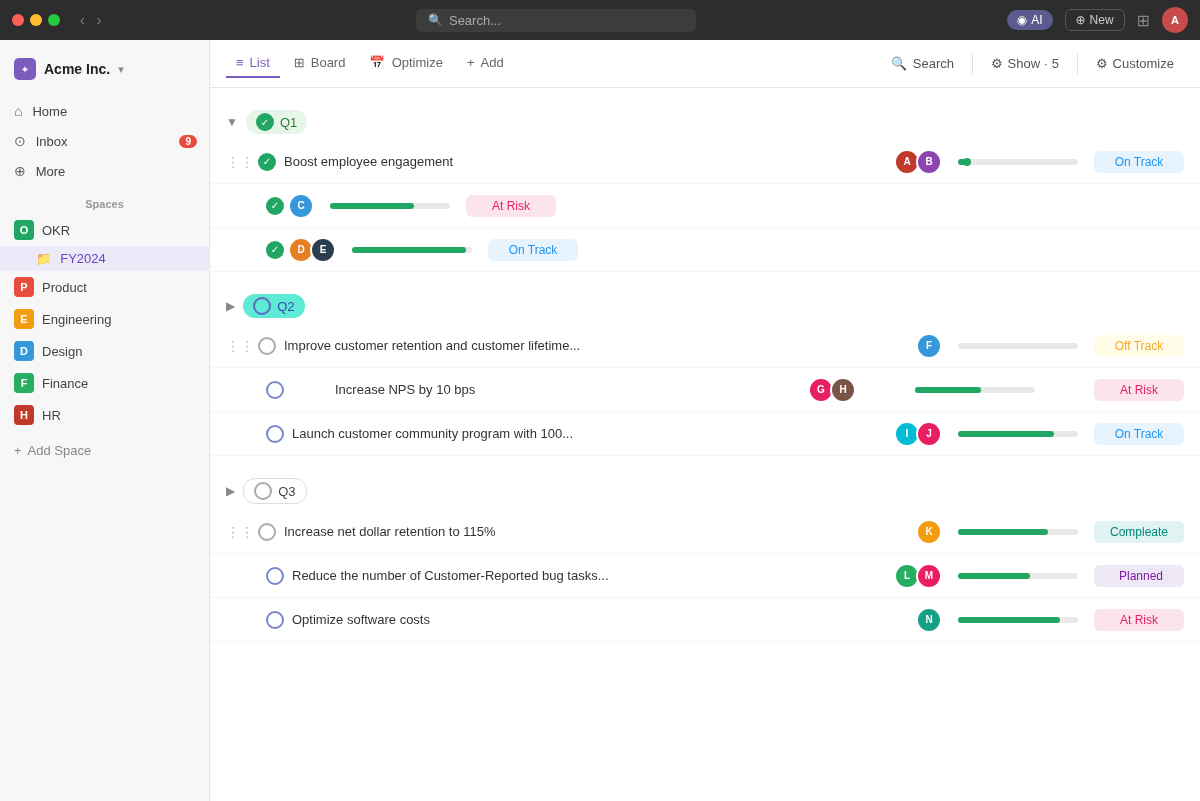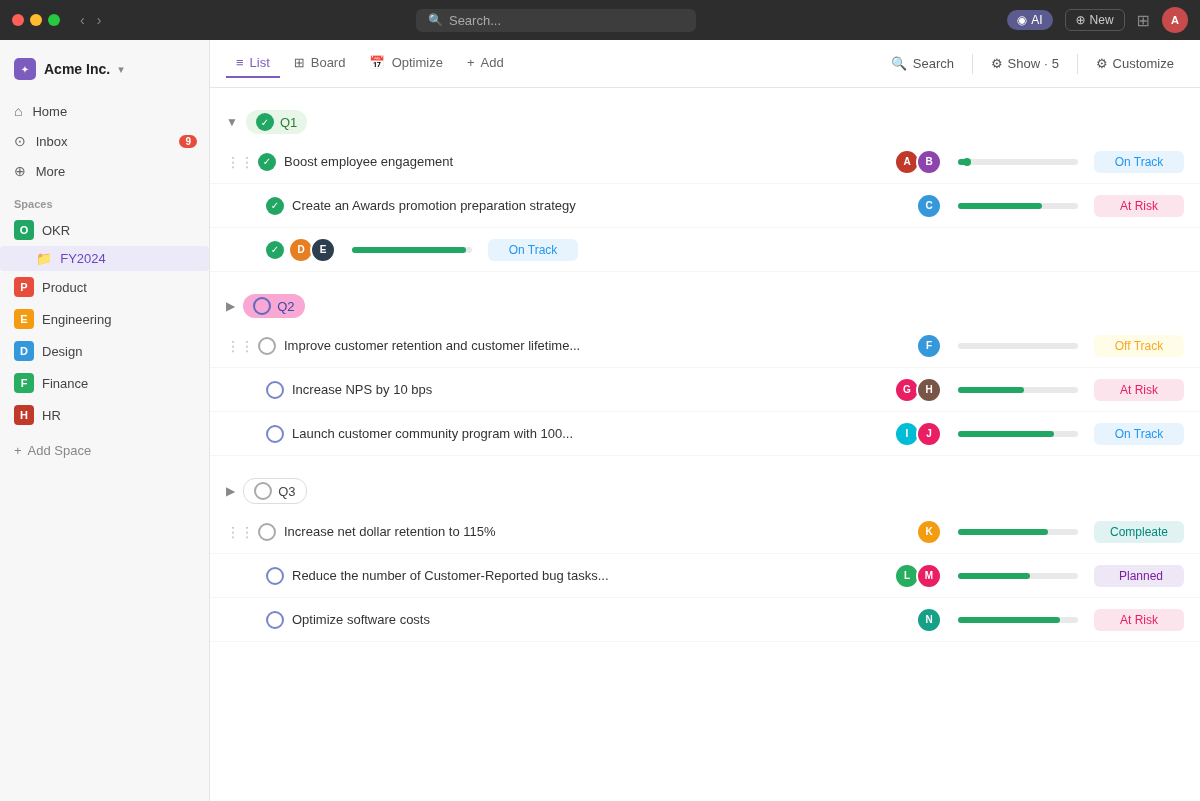--- a/index.html
+++ b/index.html
@@ -31,21 +31,21 @@
     .sidebar-brand { display: flex; align-items: center; gap: 8px; padding: 8px 14px; cursor: pointer; }
     .brand-icon { width: 22px; height: 22px; background: #7c5cbf; border-radius: 5px; display: flex; align-items: center; justify-content: center; color: #fff; font-size: 10px; }
     .brand-name { font-size: 14px; font-weight: 600; color: #222; }
     .brand-chevron { color: #888; font-size: 11px; }
 
     .sidebar-nav { margin-top: 8px; }
     .sidebar-nav-item { display: flex; align-items: center; gap: 10px; padding: 7px 14px; cursor: pointer; color: #444; font-size: 13px; position: relative; }
     .nav-icon { font-size: 14px; color: #666; }
     .badge { background: #e74c3c; color: #fff; border-radius: 10px; font-size: 10px; padding: 1px 6px; font-weight: bold; position: absolute; right: 12px; }
 
-    .sidebar-section-label { font-size: 11px; color: #999; padding: 12px 14px 4px; text-transform: capitalize; font-weight: 600; }
+    .sidebar-section-label { font-size: 11px; color: #999; padding: 12px 14px 4px; text-transform: capitalize; font-weight: 600; text-align: center; }
 
     .space-item { display: flex; align-items: center; gap: 8px; padding: 6px 14px; cursor: pointer; font-size: 13px; color: #444; }
     .space-dot { width: 20px; height: 20px; border-radius: 4px; display: flex; align-items: center; justify-content: center; color: #fff; font-size: 11px; font-weight: bold; flex-shrink: 0; }
 
     .subspace-item { display: flex; align-items: center; gap: 8px; padding: 5px 14px 5px 36px; cursor: pointer; font-size: 13px; color: #444; border-radius: 4px; }
     .subspace-item.active { background: #ece9f8; color: #6b46c1; font-weight: 500; }
     .folder-icon { font-size: 13px; color: #888; }
 
     .add-space { display: flex; align-items: center; gap: 6px; padding: 8px 14px; cursor: pointer; color: #888; font-size: 13px; margin-top: 4px; }
 
@@ -61,21 +61,21 @@
     .divider-v { width: 1px; height: 20px; background: #e0e0e0; margin: 0 4px; }
 
     
     .list-content { flex: 1; overflow-y: auto; padding: 16px 0; }
 
     
     .group-header { display: flex; align-items: center; gap: 8px; padding: 6px 16px; cursor: pointer; }
     .group-chevron { color: #888; font-size: 12px; }
     .group-badge { display: flex; align-items: center; gap: 6px; background: #f0f0f0; border-radius: 12px; padding: 3px 10px; font-size: 13px; font-weight: 500; color: #444; }
     .q1-badge { background: #e8f5e9; color: #2e7d32; }
-    .q2-badge { background: #f9a8d4; color: #3949ab; }
+    .q2-badge { background: #5eead4; color: #3949ab; }
     .q3-badge { background: #fff; color: #444; border: 1px solid #ddd; }
 
     .group-check-icon { width: 18px; height: 18px; border-radius: 50%; background: #22a663; display: flex; align-items: center; justify-content: center; color: #fff; font-size: 10px; flex-shrink: 0; }
     .group-circle-icon { width: 18px; height: 18px; border-radius: 50%; border: 2px solid #5c6bc0; display: flex; align-items: center; justify-content: center; flex-shrink: 0; }
     .group-circle-icon-empty { width: 18px; height: 18px; border-radius: 50%; border: 2px solid #aaa; flex-shrink: 0; }
 
     
     .task-row { display: flex; align-items: center; padding: 6px 16px; border-bottom: 1px solid #f5f5f5; min-height: 44px; }
     .drag-handle { color: #bbb; font-size: 14px; margin-right: 4px; cursor: grab; }
     .task-circle { width: 18px; height: 18px; border-radius: 50%; border: 2px solid #aaa; margin-right: 8px; flex-shrink: 0; }
@@ -262,21 +262,20 @@
           <div class="progress-bg">
             <div class="progress-fill" style="width:10%;"></div>
           </div>
           <div class="progress-dot"></div>
         </div>
         <div class="status-badge status-on-track">On Track</div>
       </div>
 
       <div class="task-row" style="padding-left:56px;">
         <div style="width:18px;height:18px;border-radius:50%;background:#22a663;display:flex;align-items:center;justify-content:center;color:#fff;font-size:10px;margin-right:8px;flex-shrink:0;">✓</div>
-        <span class="task-name">Create an Awards promotion preparation strategy</span>
         <div class="task-avatars">
           <div class="task-avatar" style="background:#3498db;">C</div>
         </div>
         <div class="progress-wrap">
           <div class="progress-bg">
             <div class="progress-fill" style="width:70%;"></div>
           </div>
         </div>
         <div class="status-badge status-at-risk">At Risk</div>
       </div>
@@ -313,21 +312,21 @@
           <div class="task-avatar" style="background:#3498db;">F</div>
         </div>
         <div class="progress-wrap">
           <div class="progress-bg">
             <div class="progress-fill" style="width:0%;"></div>
           </div>
         </div>
         <div class="status-badge status-off-track">Off Track</div>
       </div>
 
-      <div class="task-row" style="padding-left:56px;">
+      <div class="task-row" style="padding-left:56px;gap:43px;">
         <div class="task-circle-blue"></div>
         <span class="task-name">Increase NPS by 10 bps</span>
         <div class="task-avatars">
           <div class="task-avatar" style="background:#e91e63;">G</div>
           <div class="task-avatar" style="background:#795548;">H</div>
         </div>
         <div class="progress-wrap">
           <div class="progress-bg">
             <div class="progress-fill" style="width:55%;"></div>
           </div>

